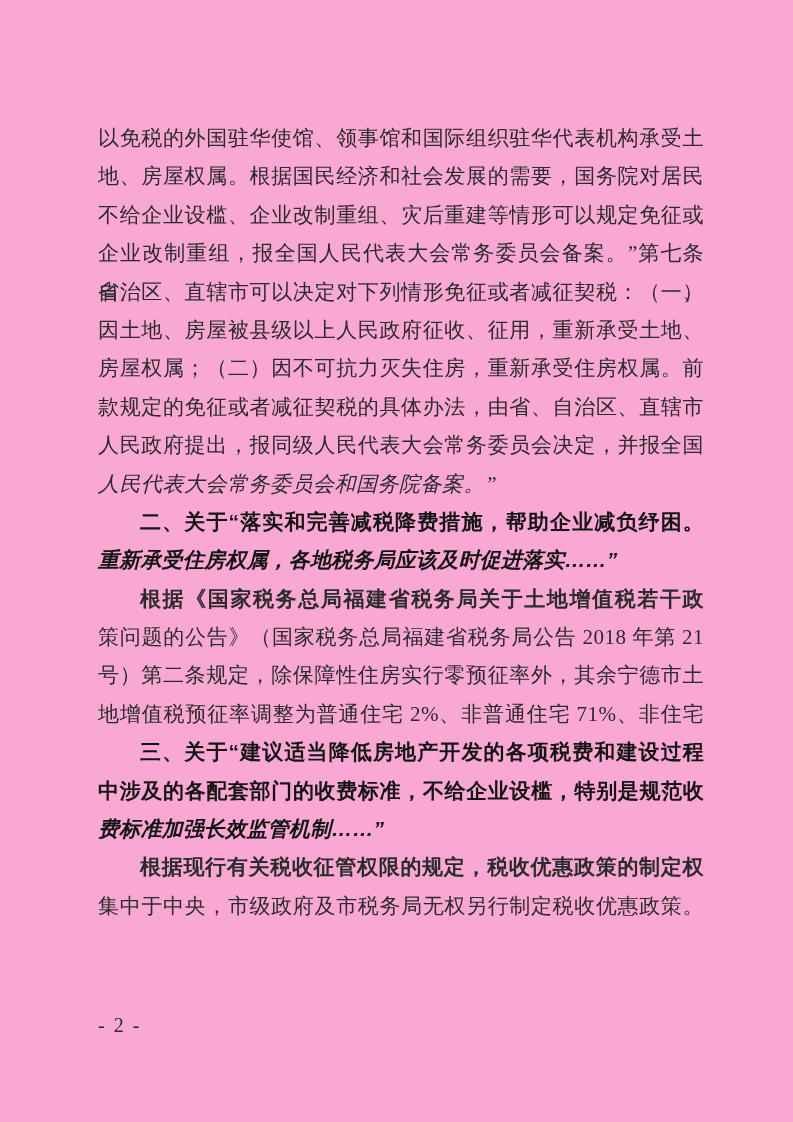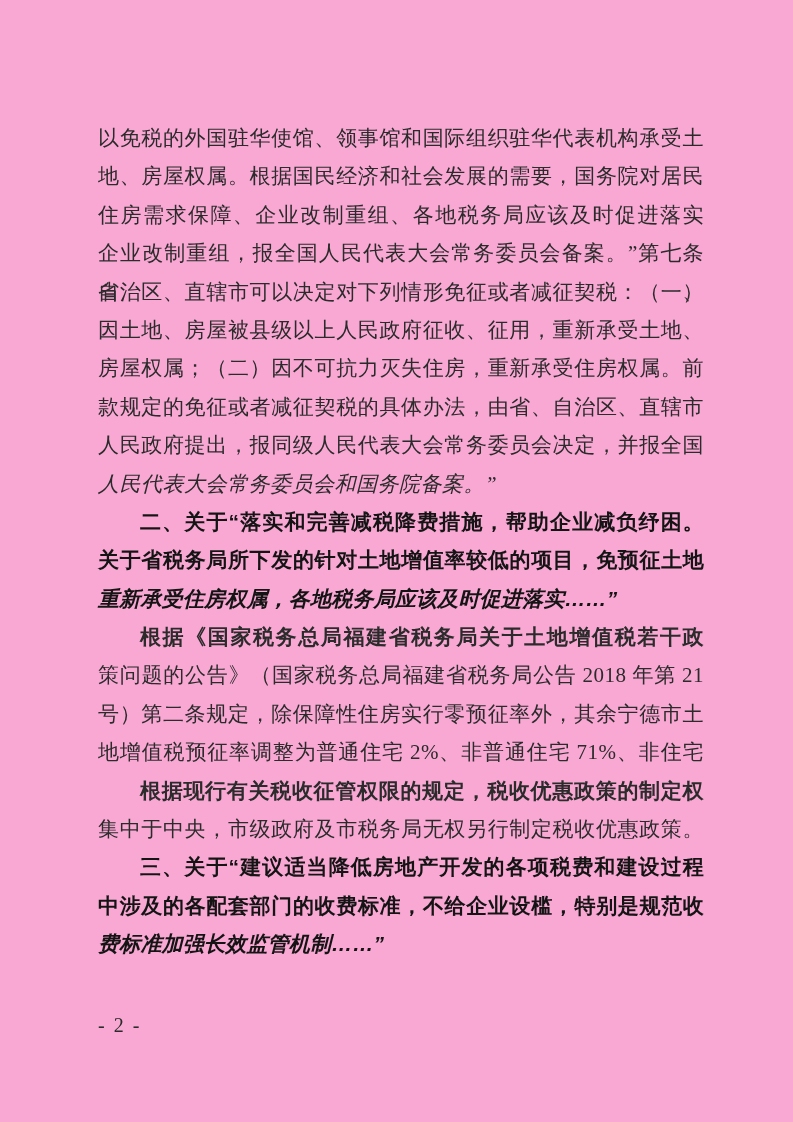--- a/index.html
+++ b/index.html
@@ -46,50 +46,49 @@
 </style>
 </head>
 <body>
 
 <div class="page">
   <div class="text-block">
 
     <div class="block body">
       <div class="line">以免税的外国驻华使馆、领事馆和国际组织驻华代表机构承受土</div>
       <div class="line">地、房屋权属。根据国民经济和社会发展的需要，国务院对居民</div>
-      <div class="line">住房需求保障、企业改制重组、各地税务局应该及时促进落实</div>
+      <div class="line">不给企业设槛、企业改制重组、灾后重建等情形可以规定免征或</div>
       <div class="line">企业改制重组，报全国人民代表大会常务委员会备案。”第七条　省、</div>
       <div class="line">自治区、直辖市可以决定对下列情形免征或者减征契税：（一）</div>
       <div class="line">因土地、房屋被县级以上人民政府征收、征用，重新承受土地、</div>
       <div class="line">房屋权属；（二）因不可抗力灭失住房，重新承受住房权属。前</div>
       <div class="line">款规定的免征或者减征契税的具体办法，由省、自治区、直辖市</div>
       <div class="line">人民政府提出，报同级人民代表大会常务委员会决定，并报全国</div>
       <div class="line last">人民代表大会常务委员会和国务院备案。”</div>
     </div>
 
     <div class="block heading">
       <div class="line indent">二、关于“落实和完善减税降费措施，帮助企业减负纾困。</div>
-      <div class="line">关于省税务局所下发的针对土地增值率较低的项目，免预征土地</div>
       <div class="line last">重新承受住房权属，各地税务局应该及时促进落实……”</div>
     </div>
 
     <div class="block body">
       <div class="line indent">根据《国家税务总局福建省税务局关于土地增值税若干政</div>
       <div class="line">策问题的公告》（国家税务总局福建省税务局公告 2018 年第 21</div>
       <div class="line">号）第二条规定，除保障性住房实行零预征率外，其余宁德市土</div>
       <div class="line">地增值税预征率调整为普通住宅 2%、非普通住宅 71%、非住宅</div>
     </div>
 
-    <div class="block body">
-      <div class="line indent">根据现行有关税收征管权限的规定，税收优惠政策的制定权</div>
-      <div class="line">集中于中央，市级政府及市税务局无权另行制定税收优惠政策。</div>
-    </div>
-
     <div class="block heading">
       <div class="line indent">三、关于“建议适当降低房地产开发的各项税费和建设过程</div>
       <div class="line">中涉及的各配套部门的收费标准，不给企业设槛，特别是规范收</div>
       <div class="line last">费标准加强长效监管机制……”</div>
+    </div>
+
+    <div class="block body">
+      <div class="line indent">根据现行有关税收征管权限的规定，税收优惠政策的制定权</div>
+      <div class="line">集中于中央，市级政府及市税务局无权另行制定税收优惠政策。</div>
     </div>
 
   </div>
 
   <div class="page-number">- 2 -</div>
 </div>
 
 </body></html>

